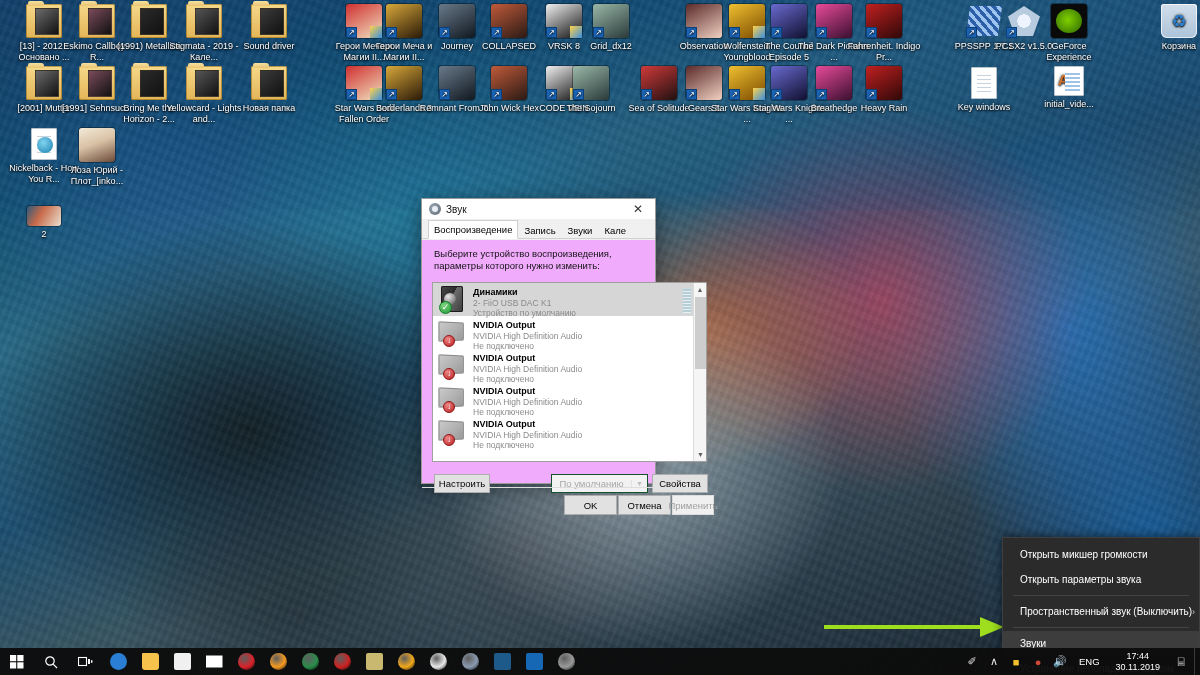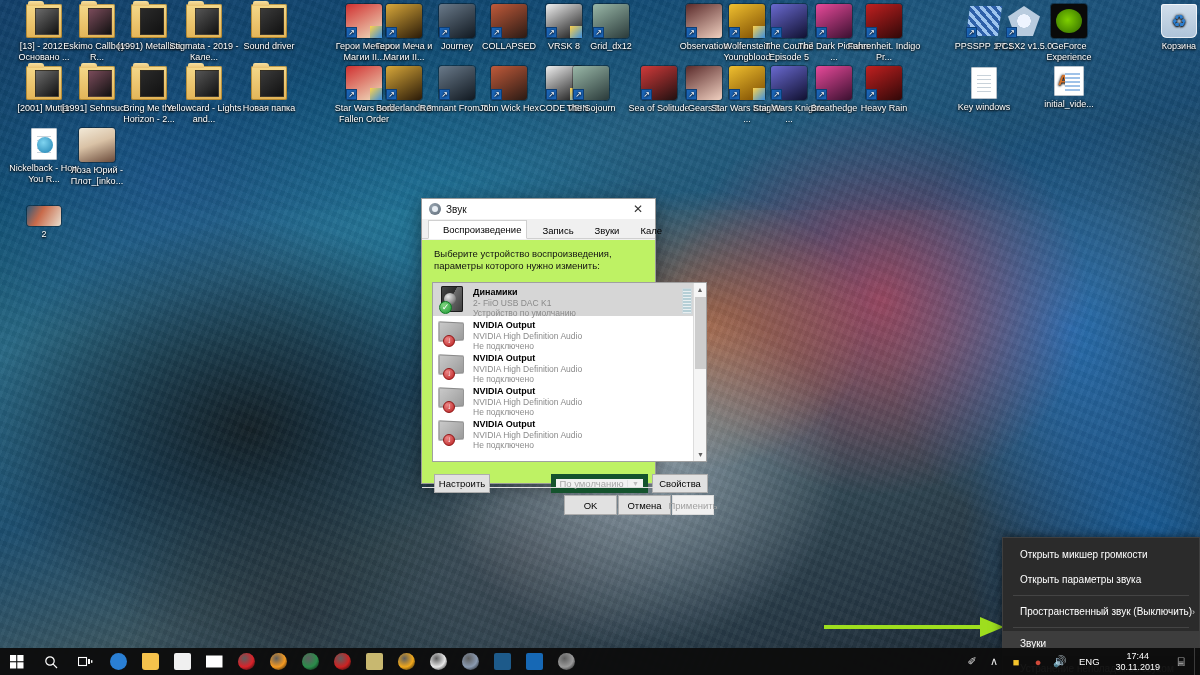--- a/index.html
+++ b/index.html
@@ -151,35 +151,35 @@
     color: #333; font-size: 12px; line-height: 12px;
   }
 
   #dlg-tabs {
     display: flex; align-items: flex-end;
     height: 19px; padding-left: 6px;
     background: #f0f0f0;
     border-bottom: 1px solid #d0d0d0;
   }
   .dlg-tab {
-    padding: 3px 5px 3px 14px;
+    padding: 3px 5px 3px 5px;
     font-size: 9.5px; color: #000;
     border: 1px solid transparent;
     border-bottom: none;
     position: relative; top: 1px;
   }
   .dlg-tab.active {
     background: #fff;
     border-color: #d0d0d0;
     border-bottom: 1px solid #fff;
   }
 
   #dlg-body {
     position: absolute; left: 0; right: 0; top: 41px; bottom: 0;
-    background: #bef264;
+    background: #f0abfc;
   }
   #dlg-instruction {
     padding: 8px 12px 5px 12px;
     font-size: 9.5px; line-height: 12px; color: #111;
   }
   #device-list {
     position: absolute; left: 10px; top: 42px;
     width: 275px; height: 180px;
     background: #fff; border: 1px solid #a0a0a0;
     overflow: hidden;
@@ -251,21 +251,21 @@
 
   #dlg-configure, #dlg-properties {
     position: absolute; height: 19px; min-width: 56px;
     background: #e1e1e1; border: 1px solid #adadad;
     font-size: 9.5px; color: #000;
     display:flex; align-items:center; justify-content:center;
   }
   #dlg-configure { left: 432px; }
   #dlg-default-wrap {
     position: absolute; height: 19px; width: 97px;
-    background: #f2f2f2; border: 5px solid #14532d;
+    background: #f2f2f2; border: 1px solid #14532d;
     display:flex; align-items:center;
     color:#a8a8a8; font-size:9.5px;
   }
   #dlg-default-wrap .lbl { flex:1; text-align:center; }
   #dlg-default-wrap .arrow {
     width: 16px; text-align:center; font-size:7px; color:#bdbdbd;
     border-left: 1px solid #e2e2e2;
   }
   #dlg-footer-sep {
     position: absolute; left: 0; right: 0; top: 247px; height: 1px;

